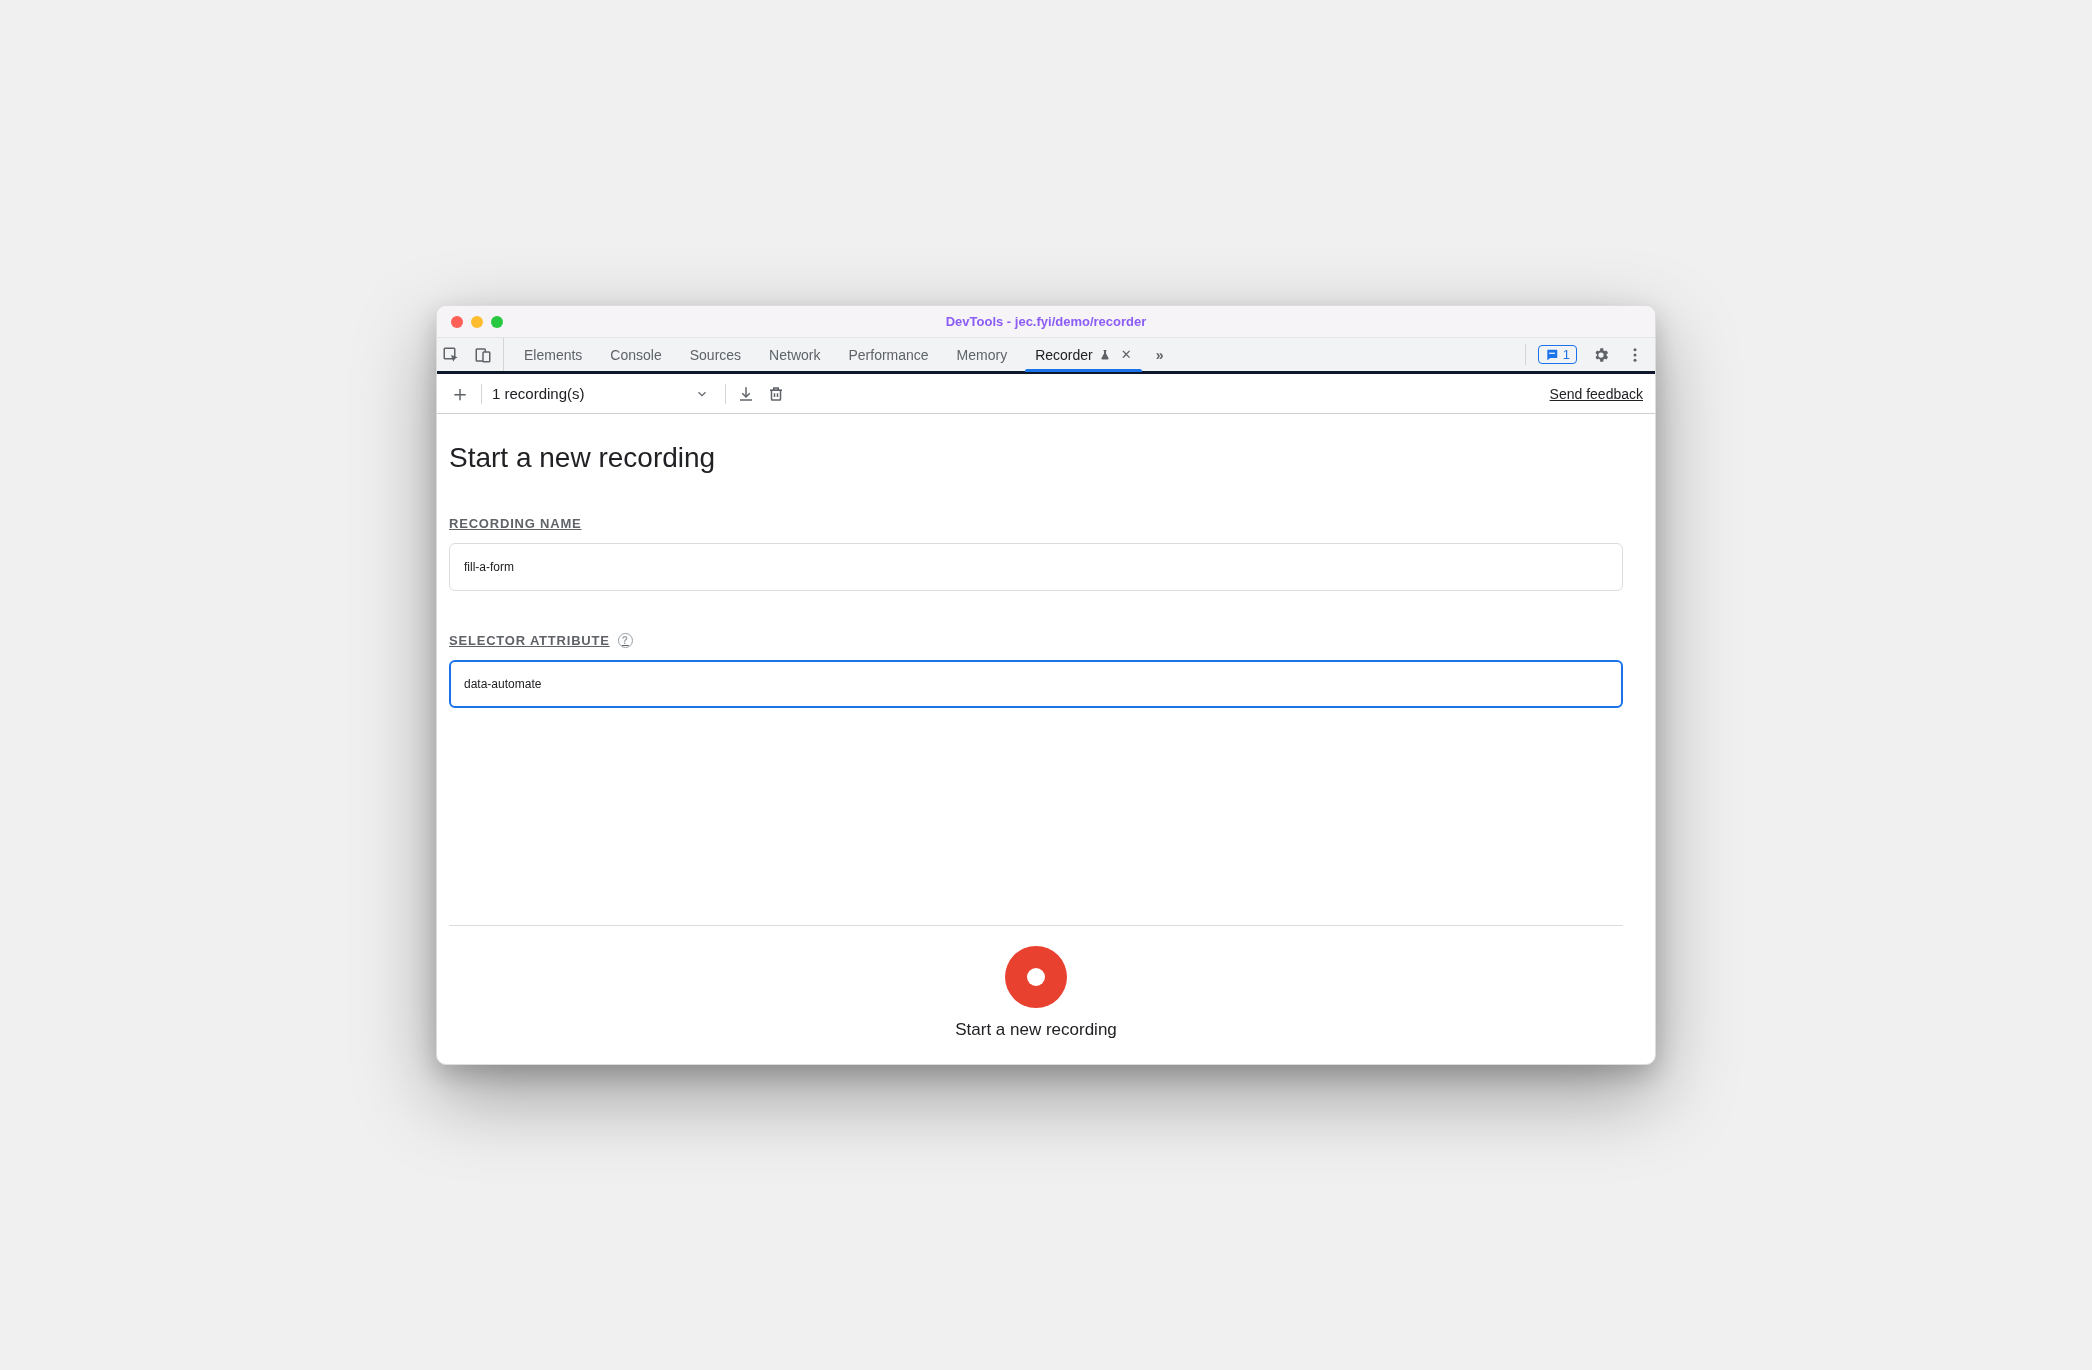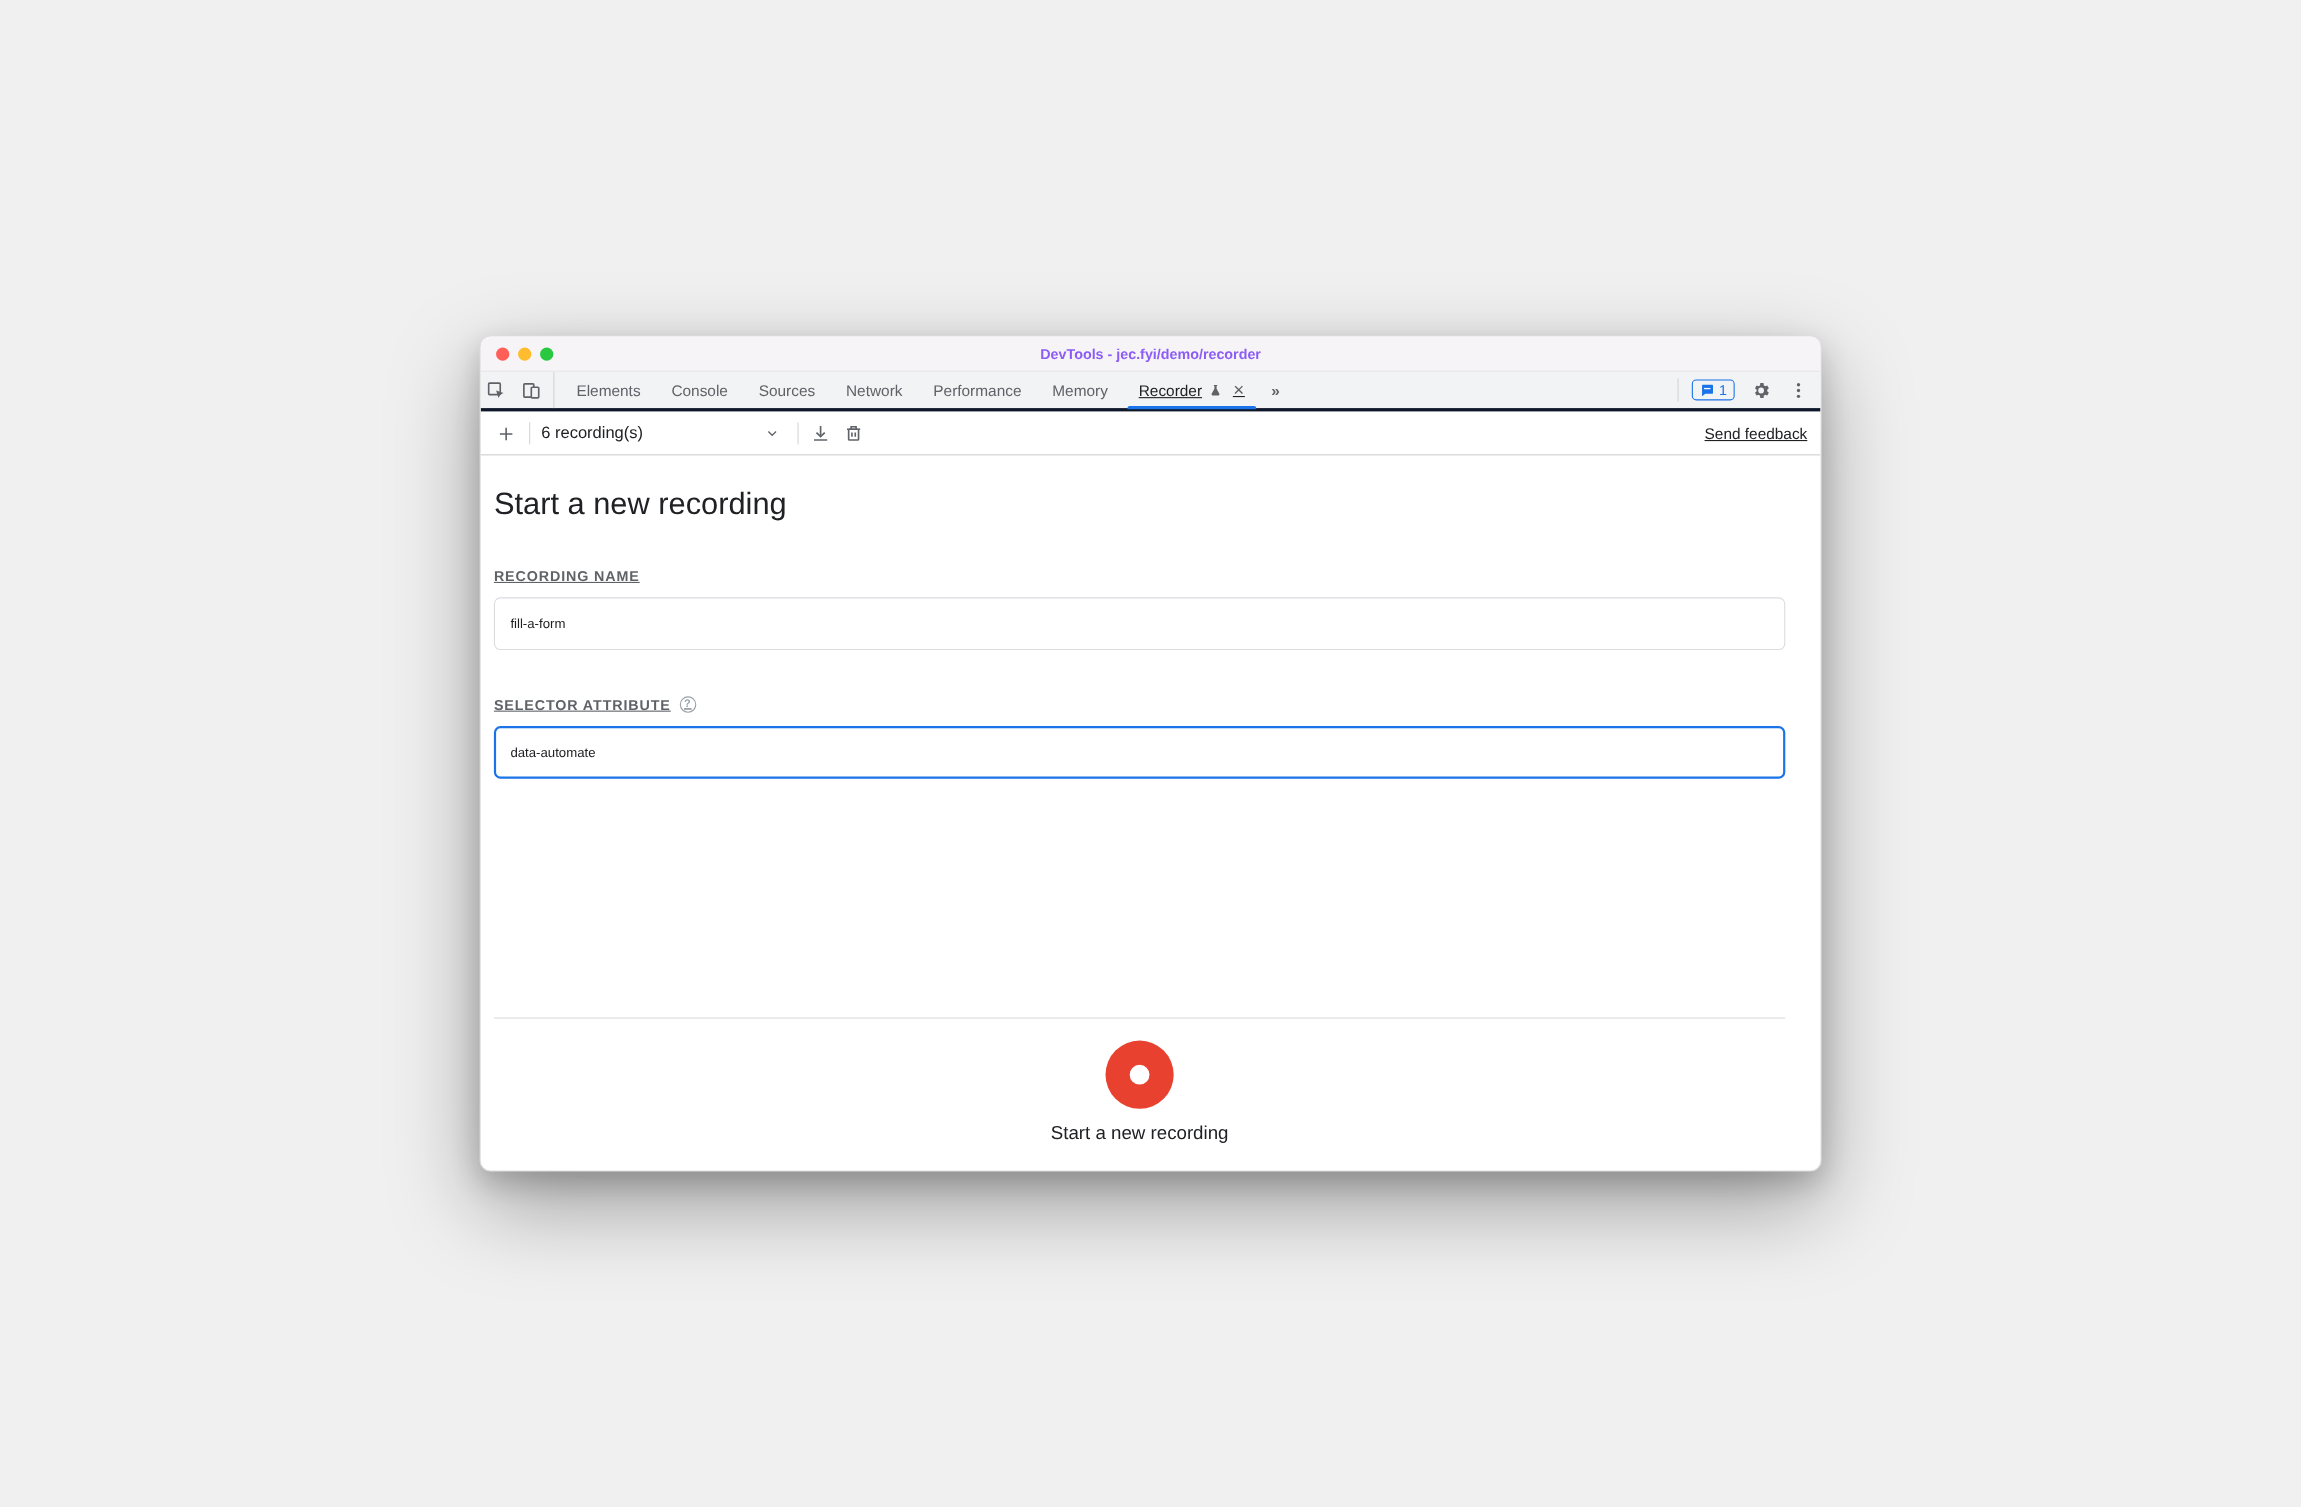--- a/index.html
+++ b/index.html
@@ -78,21 +78,20 @@
     .tabs { display: flex; align-items: stretch; flex: 1; }
     .tab {
       display: flex; align-items: center; gap: 6px;
       padding: 0 14px;
       cursor: pointer;
       white-space: nowrap;
       position: relative;
     }
     .tab.active {
       color: #202124;
-      text-decoration: underline;
     }
     .tab.active::after {
       content: "";
       position: absolute;
       left: 4px; right: 4px; bottom: -1px;
       height: 3px; background: #1a73e8;
       border-radius: 2px 2px 0 0;
     }
     .tab .flask { font-size: 12px; color: #5f6368; }
     .tab .close-x { font-size: 13px; margin-left: 4px; color: #5f6368; }
@@ -285,21 +284,21 @@
             <circle cx="12" cy="19" r="2"></circle>
           </svg>
       </span>
     </div>
   </div>
 
   <div class="subbar">
     <div class="plus">＋</div>
     <div class="sub-divider"></div>
     <div class="rec-select">
-      <span>6 recording(s)</span>
+      <span>1 recording(s)</span>
       <span class="chev">
         <svg width="14" height="14" viewBox="0 0 24 24" fill="none" stroke="#5f6368" stroke-width="2">
             <path d="M6 9l6 6 6-6"></path>
           </svg>
       </span>
     </div>
     <div class="sub-divider"></div>
     <span class="icon-btn">
       <svg width="18" height="18" viewBox="0 0 24 24" fill="none" stroke="#5f6368" stroke-width="2">
           <path d="M12 3v12"></path>

